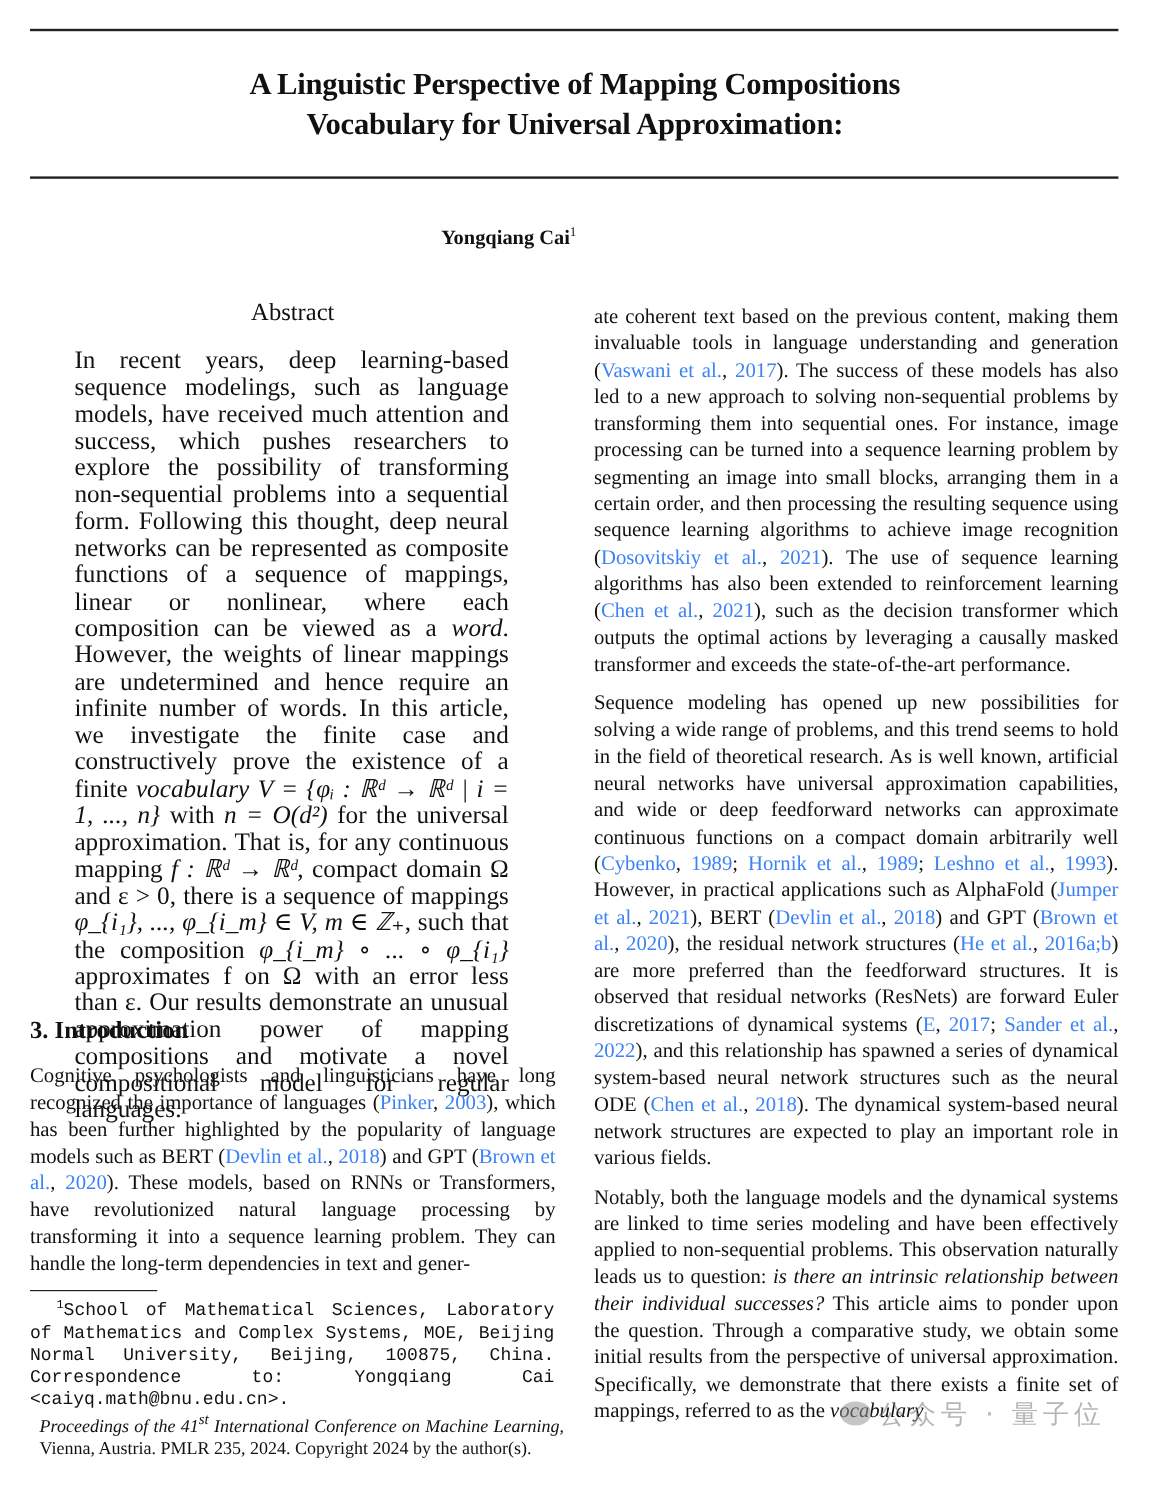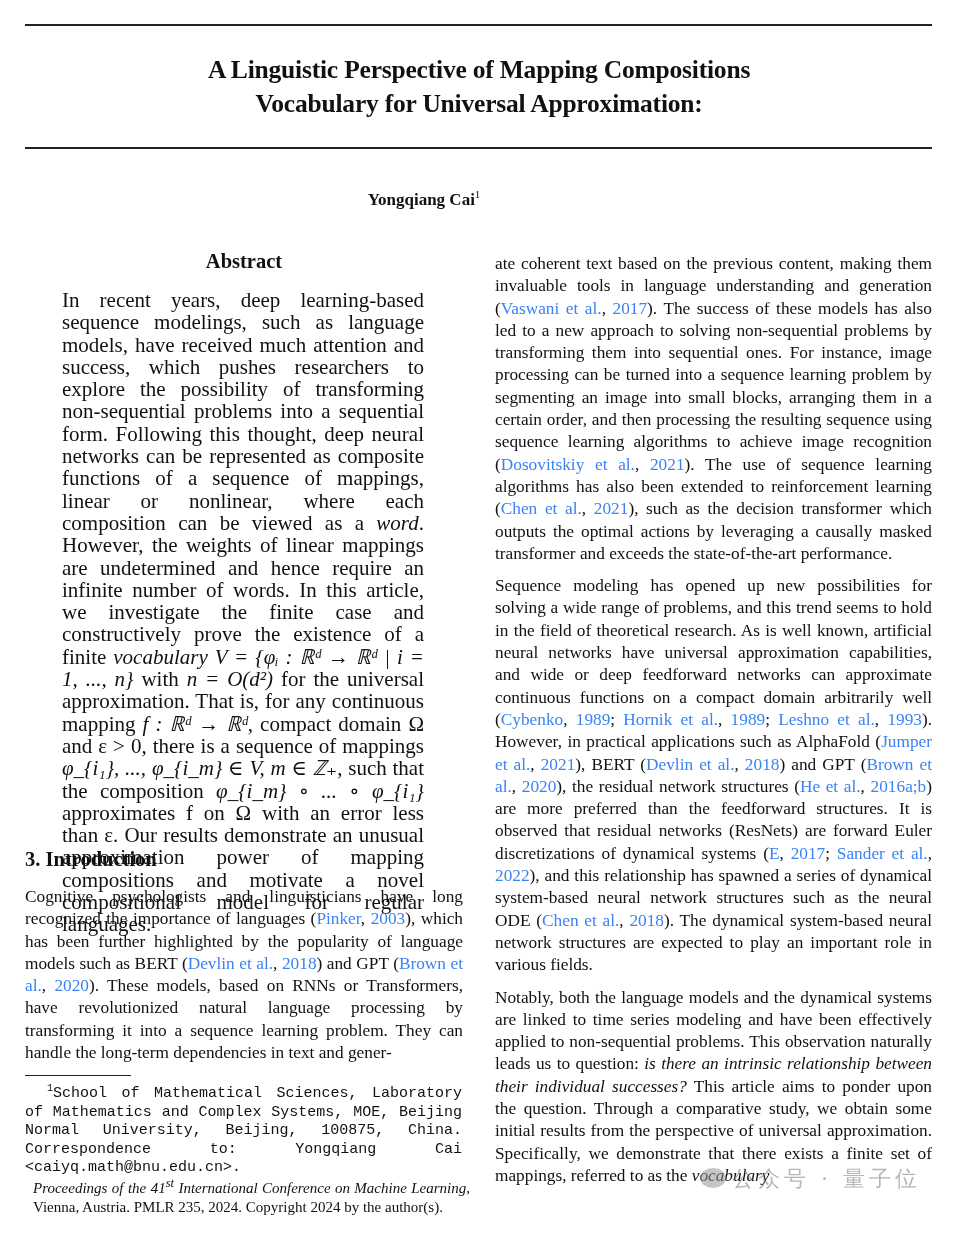--- a/index.html
+++ b/index.html
@@ -18,21 +18,21 @@
   .author {
     position: absolute; top: 188px; left: 0; width: 786px; text-align: center;
     font-weight: bold; font-size: 17px; margin-left: 31px;
   }
   .author sup { font-weight: normal; font-size: 11px; }
   .col { position: absolute; font-size: 17.3px; line-height: 22.3px; text-align: justify; hyphens: manual; }
   .left { left: 25px; width: 438px; }
   .right { left: 495px; width: 437px; top: 253px; }
   .abstract-head {
     position: absolute; left: 25px; width: 438px; top: 250px; text-align: center;
-    font-weight: bold; font-size: 20.5px;
+    font-weight: normal; font-size: 20.5px;
   }
   .abstract {
     position: absolute; left: 62px; width: 362px; top: 289px;
     font-size: 21px; line-height: 22.3px; text-align: justify;
   }
   .intro-head {
     position: absolute; left: 25px; top: 848px; font-weight: bold; font-size: 20.5px;
   }
   .intro-left { top: 886px; }
   .cite { color: #3b82f6; }

